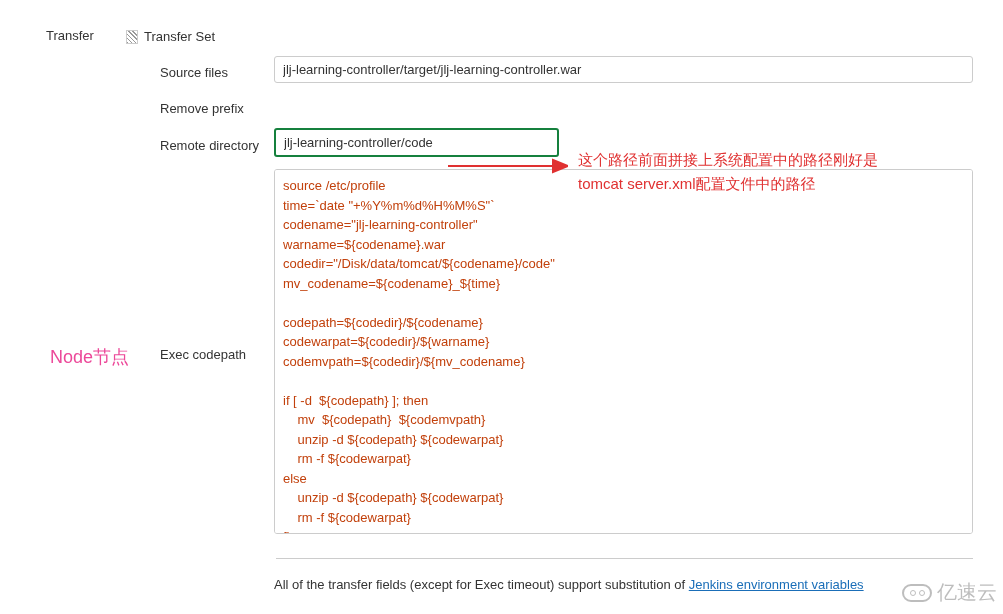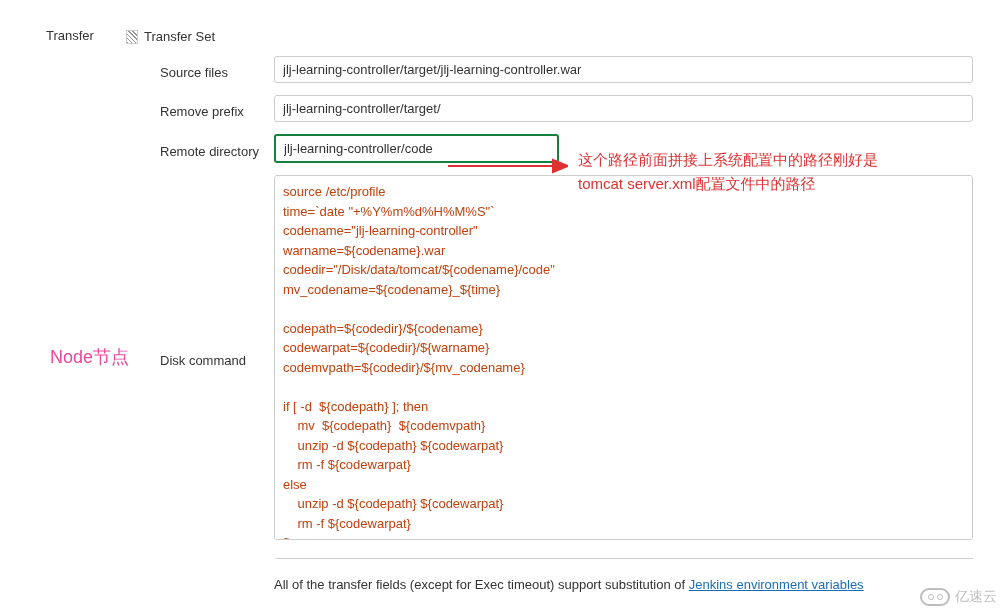--- a/index.html
+++ b/index.html
@@ -124,21 +124,21 @@
     }
     .watermark {
       position: absolute;
       right: 6px;
       bottom: 8px;
       display: flex;
       align-items: center;
       gap: 5px;
       color: #888;
       opacity: 0.55;
-      font-size: 14px;
+      font-size: 20px;
     }
     .watermark-icon {
       width: 30px;
       height: 18px;
       border: 2px solid #888;
       border-radius: 10px;
       position: relative;
       display: flex;
       align-items: center;
       justify-content: center;
@@ -169,30 +169,29 @@
 </div>
 
 <div class="main-content">
   <div class="form-row">
     <div class="form-label">Source files</div>
     <input type="text" class="form-input" value="jlj-learning-controller/target/jlj-learning-controller.war" style="">
   </div>
 
   <div class="form-row">
     <div class="form-label">Remove prefix</div>
-    <input type="text" class="form-input" value="jlj-learning-controller/target/" style="">
   </div>
 
   <div class="form-row">
     <div class="form-label">Remote directory</div>
     <input type="text" class="form-input highlighted-input" style="flex: 0 0 285px;" value="jlj-learning-controller/code">
   </div>
 
   <div class="form-row">
-    <div class="form-label">Disk command</div>
+    <div class="form-label">Exec codepath</div>
     <textarea class="exec-textarea" style="">source /etc/profile
 time=`date "+%Y%m%d%H%M%S"`
 codename="jlj-learning-controller"
 warname=${codename}.war
 codedir="/Disk/data/tomcat/${codename}/code"
 mv_codename=${codename}_${time}
 
 codepath=${codedir}/${codename}
 codewarpat=${codedir}/${warname}
 codemvpath=${codedir}/${mv_codename}

